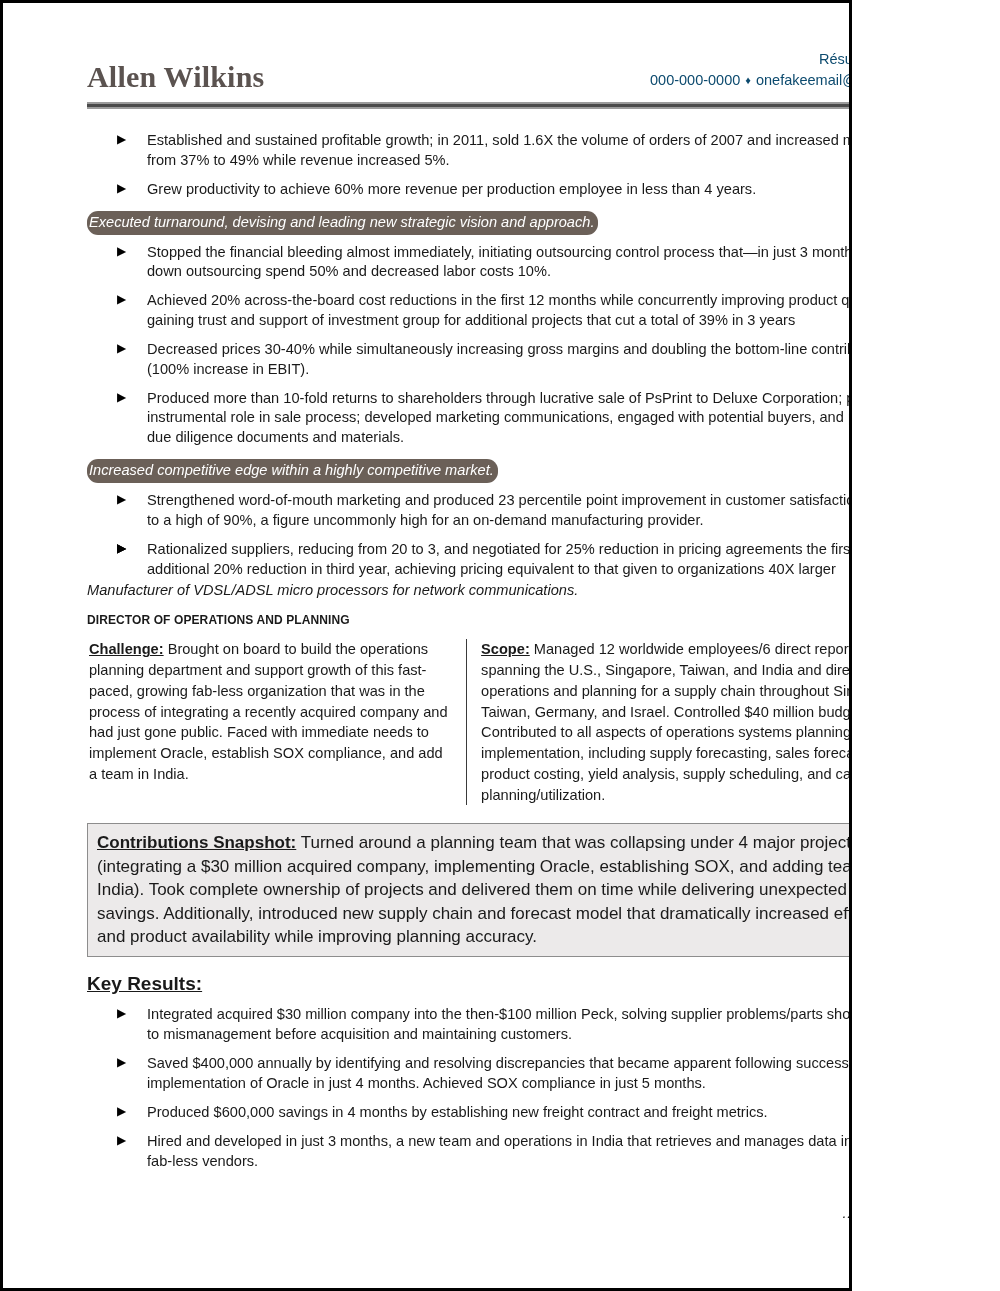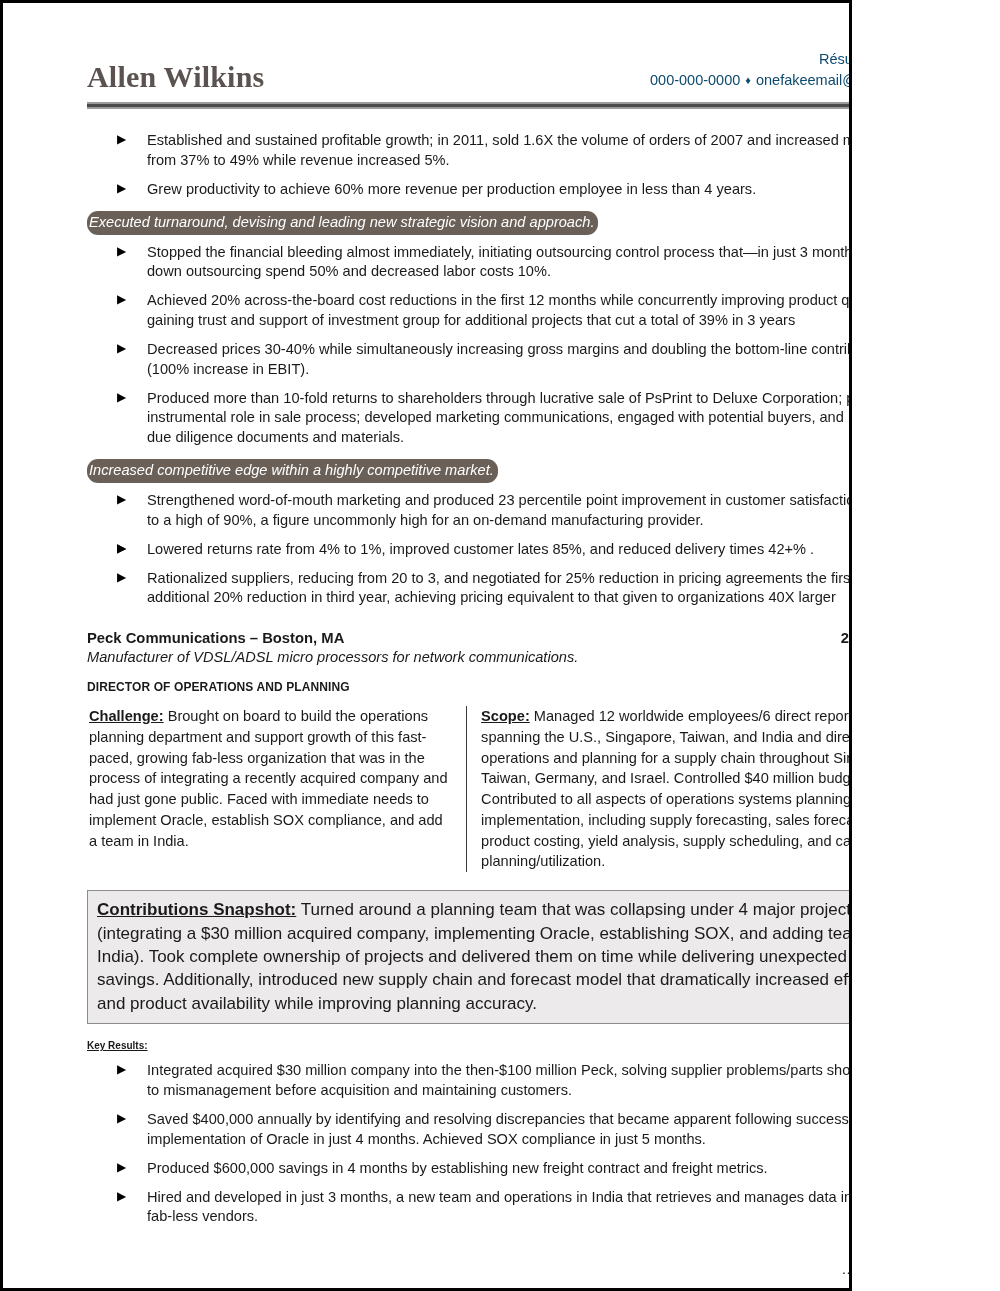--- a/index.html
+++ b/index.html
@@ -157,21 +157,21 @@
     border: 1px solid #8d8d8d;
     padding: 7px 9px 8px 9px;
     font-size: 17px;
     line-height: 1.38;
   }
 
   
   .kr-title {
     font-weight: bold;
     text-decoration: underline;
-    font-size: 10px;
+    font-size: 19px;
     margin-top: 16px;
     margin-bottom: 10px;
   }
 
   
   .continued {
     text-align: right;
     font-style: italic;
     font-size: 14.6px;
     margin-top: 34px;
@@ -233,33 +233,28 @@
     <ul class="bullets">
       <li class="bullet">
         <span class="marker">▶</span>
         <span>Strengthened word-of-mouth marketing and produced 23 percentile point improvement in customer satisfaction ratings, to a high of 90%, a figure uncommonly high for an on-demand manufacturing provider.</span>
       </li>
       <li class="bullet">
         <span class="marker">▶</span>
       </li>
       <li class="bullet">
         <span class="marker">▶</span>
-        <span>Lowered returns rate from 4% to 1%, improved customer lates 85%, and reduced delivery times 42+% .</span>
       </li>
       <li class="bullet">
         <span class="marker">▶</span>
         <span>Rationalized suppliers, reducing from 20 to 3, and negotiated for 25% reduction in pricing agreements the first year and additional 20% reduction in third year, achieving pricing equivalent to that given to organizations 40X larger</span>
       </li>
     </ul>
 
     
-    <div class="job-head">
-      <span>Peck Communications – Boston, MA</span>
-      <span>2006 – 2007</span>
-    </div>
     <div class="job-sub">Manufacturer of VDSL/ADSL micro processors for network communications.</div>
     <div class="job-title">DIRECTOR OF OPERATIONS AND PLANNING</div>
 
     
     <div class="cs-table">
       <div class="cs-col cs-left">
         <span class="lead">Challenge:</span><span> Brought on board to build the operations planning department and support growth of this fast-paced, growing fab-less organization that was in the process of integrating a recently acquired company and had just gone public. Faced with immediate needs to implement Oracle, establish SOX compliance, and add a team in India.</span>
       </div>
       <div class="cs-col cs-right">
         <span class="lead">Scope:</span><span> Managed 12 worldwide employees/6 direct reports spanning the U.S., Singapore, Taiwan, and India and directed operations and planning for a supply chain throughout Singapore, Taiwan, Germany, and Israel. Controlled $40 million budget. Contributed to all aspects of operations systems planning and implementation, including supply forecasting, sales forecasting, product costing, yield analysis, supply scheduling, and capacity planning/utilization.</span>

